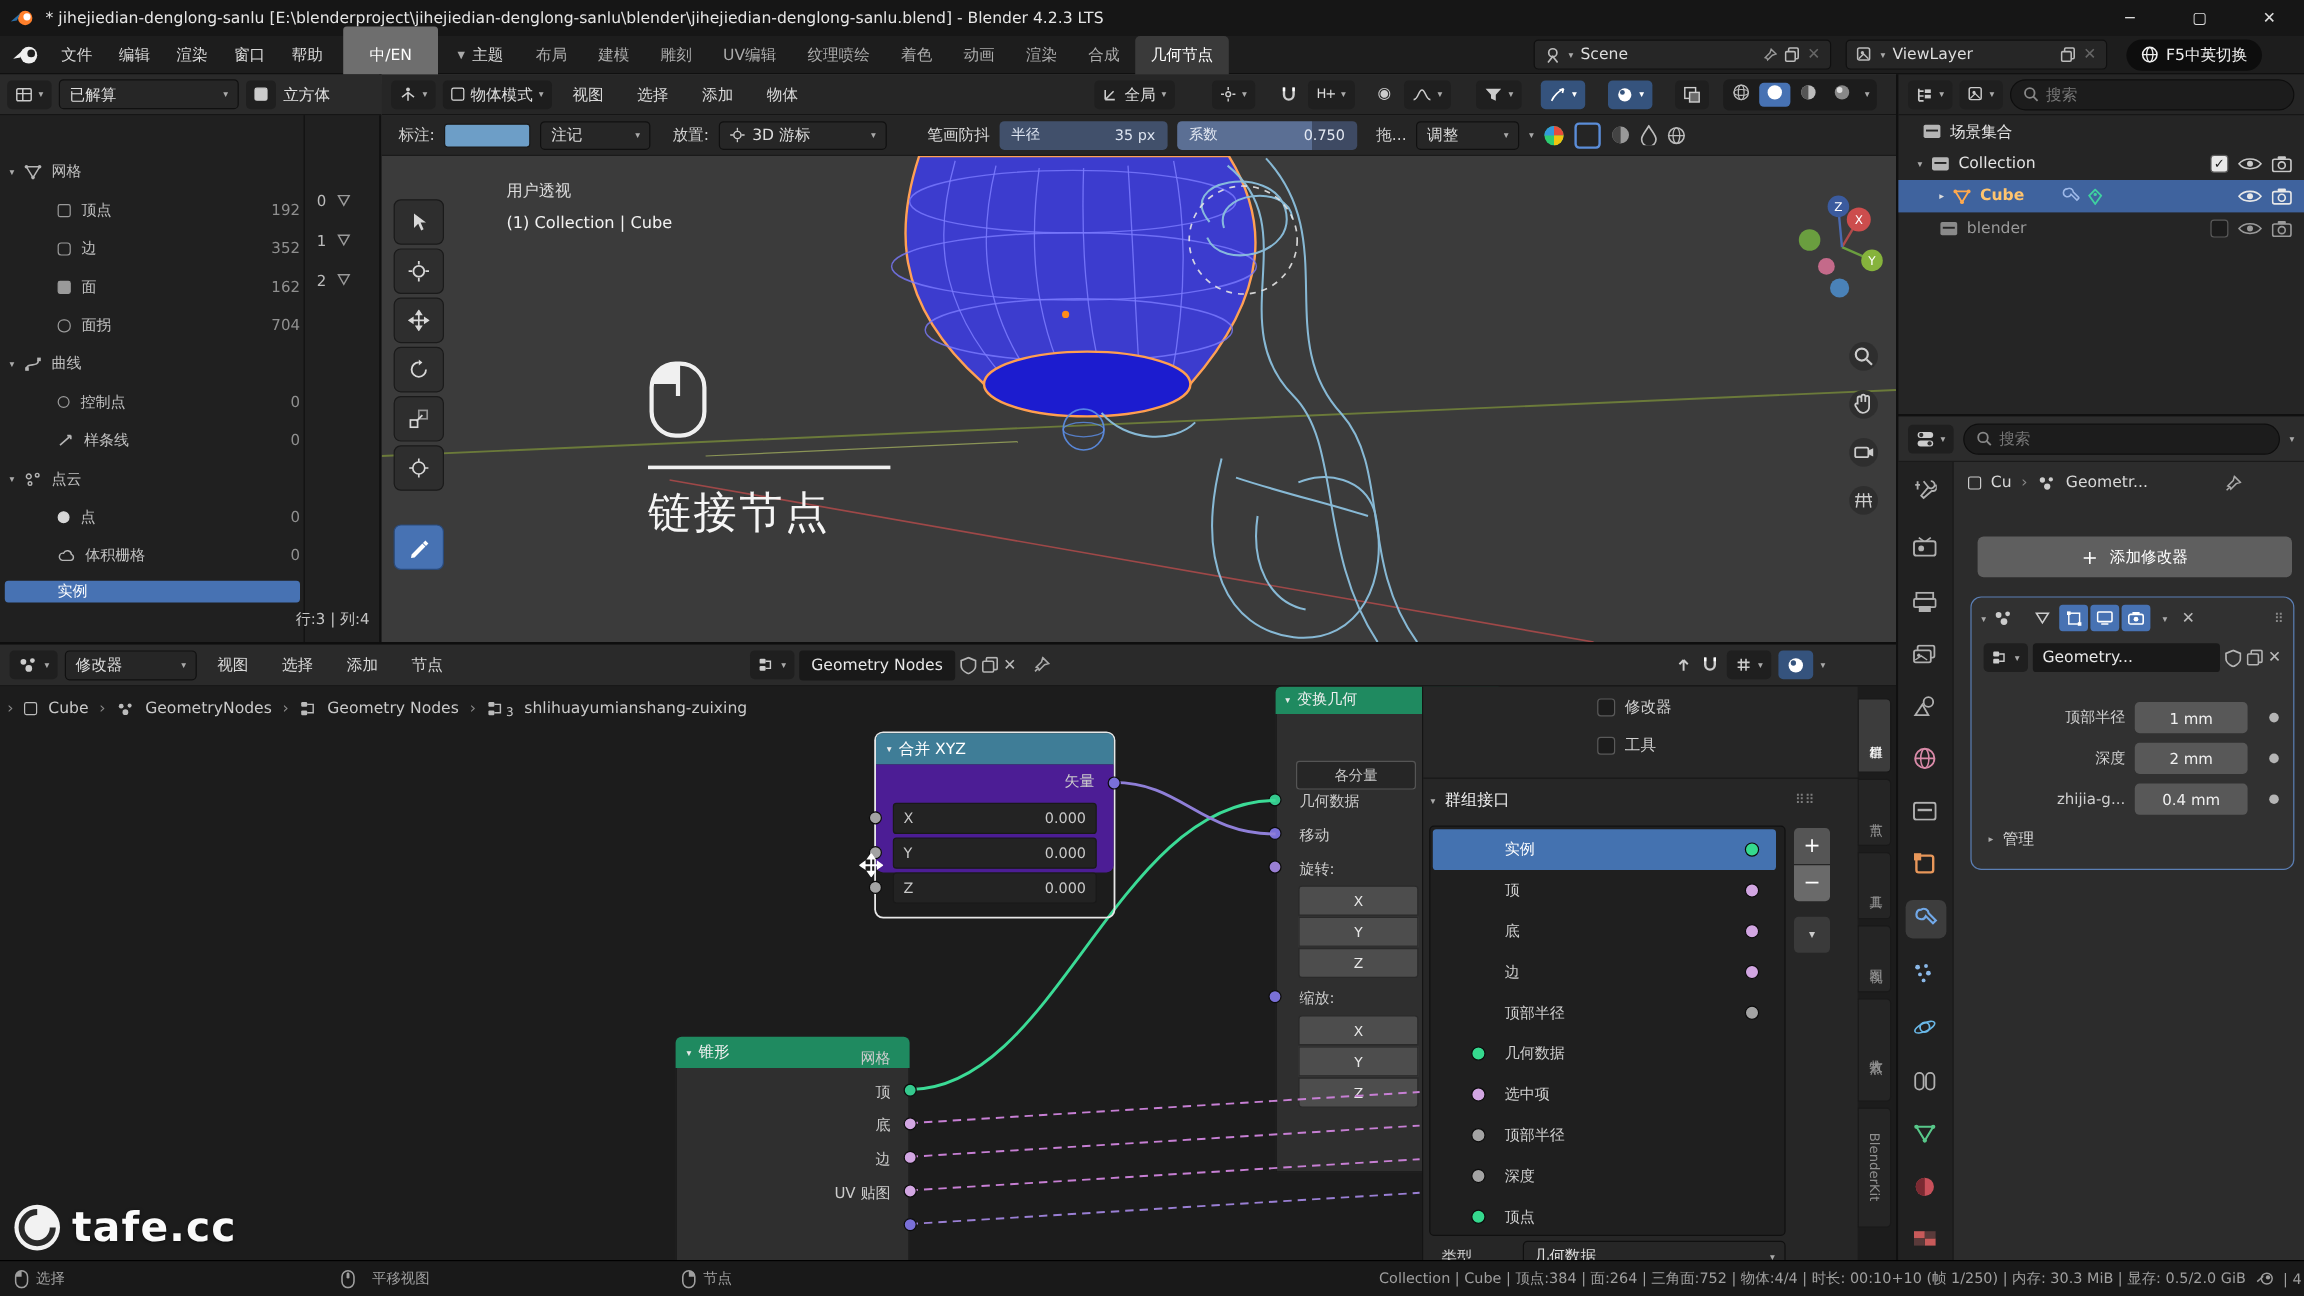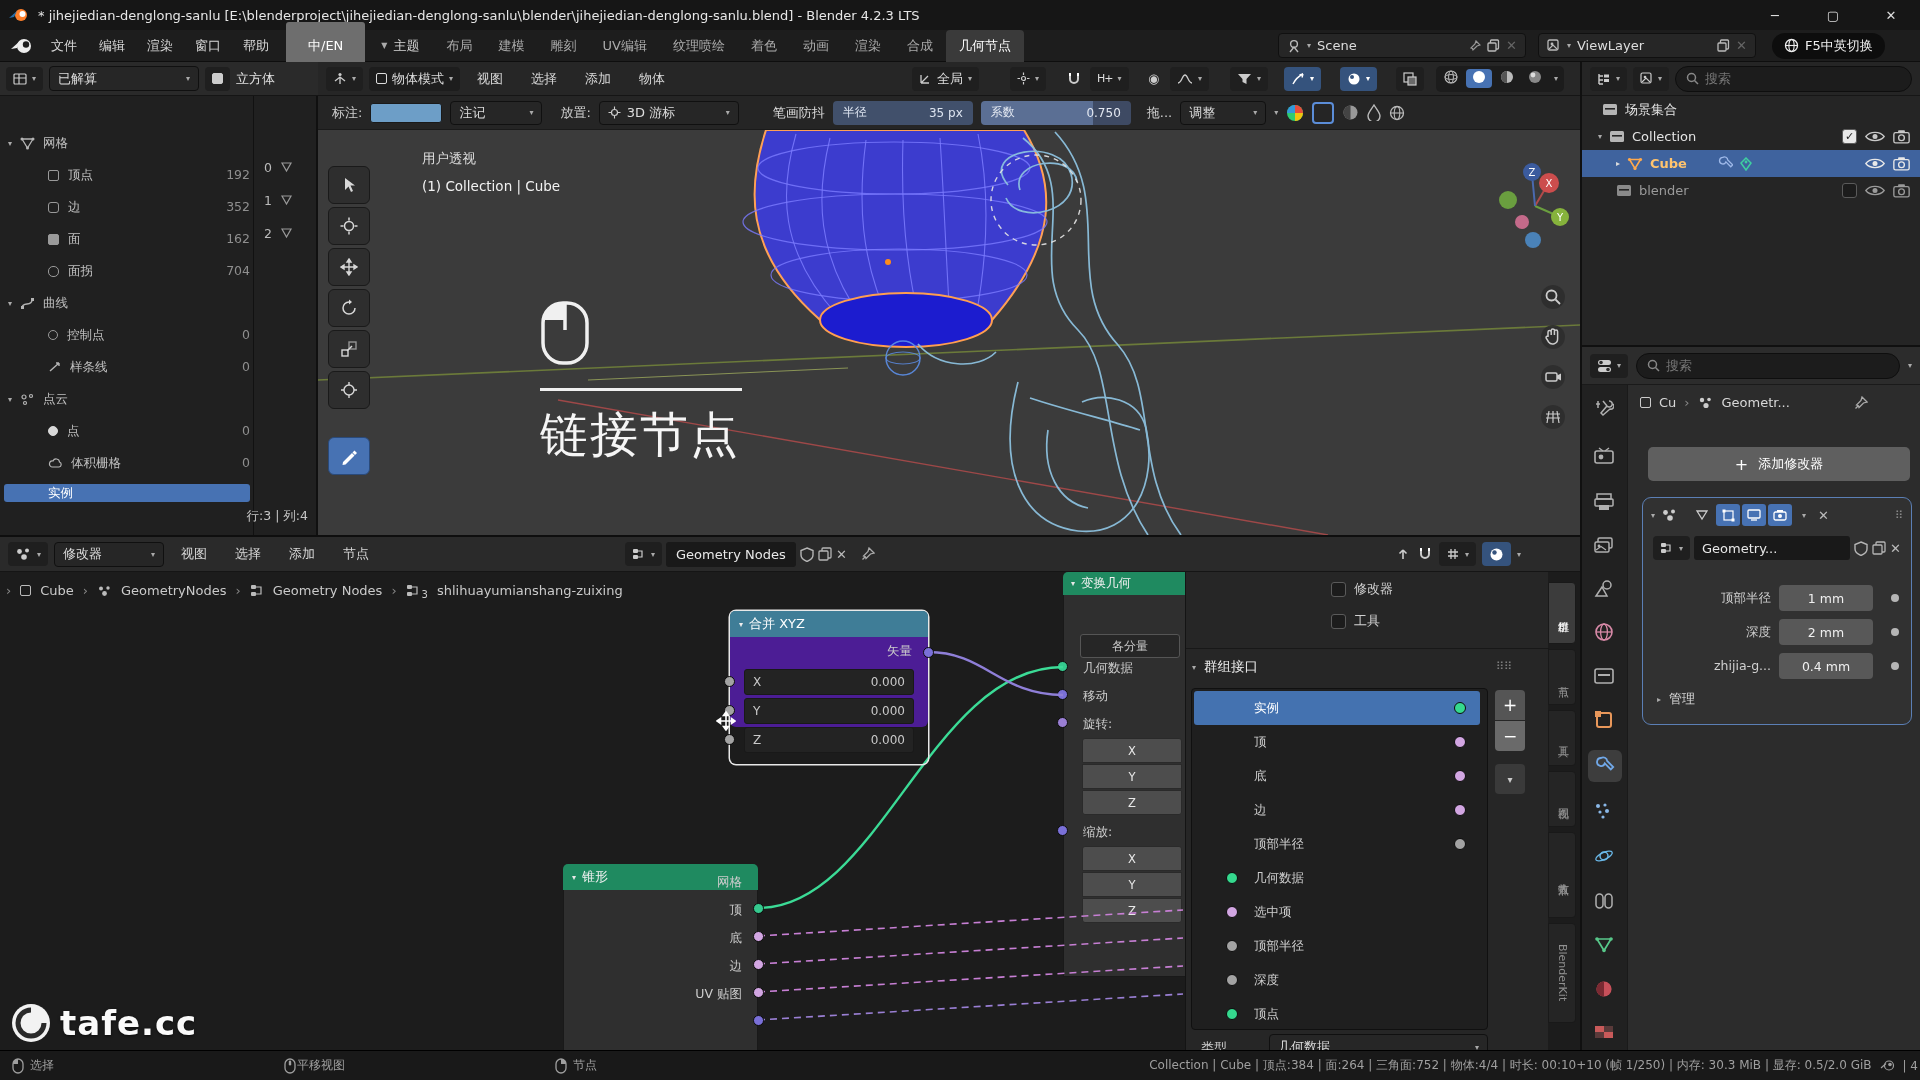--- a/index.html
+++ b/index.html
@@ -464,21 +464,21 @@
     <span class="abs" style="left:104px;top:88px;color:#dcdcdc;font-size:13.5px">用户透视</span>
     <span class="abs" style="left:104px;top:116px;color:#f2f2f2;font-size:13.5px">(1) Collection | Cube</span>
 
     <div class="abs" style="left:222px;top:238px">
       <svg width="50" height="66" viewBox="0 0 50 66">
           <rect x="3" y="3" width="44" height="60" rx="20" fill="none" stroke="#f0f0f0" stroke-width="3.5"></rect>
           <path d="M25 3 a20 17 0 0 0-22 17 H25 Z" fill="#f0f0f0"></path>
           <line x1="25" y1="3" x2="25" y2="30" stroke="#f0f0f0" stroke-width="3.5"></line>
         </svg>
       <div style="width:202px;height:3px;background:#f0f0f0;margin-top:22px"></div>
-      <div style="margin-top:12px;font-size:48px;color:#f5f5f5;letter-spacing:2px">链接节点</div>
+      <div style="margin-top:12px;font-size:36px;color:#f5f5f5;letter-spacing:2px">链接节点</div>
     </div>
 
     <svg class="abs" style="left:1174px;top:96px" width="86" height="96" viewBox="0 0 86 96">
       <line x1="43" y1="48" x2="56" y2="26" stroke="#b04a4a" stroke-width="2"></line>
       <line x1="43" y1="48" x2="66" y2="58" stroke="#6a9e3f" stroke-width="2"></line>
       <line x1="43" y1="48" x2="40" y2="16" stroke="#4a6ab0" stroke-width="2"></line>
       <circle cx="40" cy="14" r="9" fill="#3b5b9e"></circle>
         <text x="40" y="18" text-anchor="middle" font-size="10" fill="#fff">Z</text>
       <circle cx="57" cy="25" r="10" fill="#cc4d4d"></circle>
         <text x="57" y="29" text-anchor="middle" font-size="10" fill="#fff">X</text>
@@ -1125,21 +1125,21 @@
   </div>
 
   <div class="abs" style="left:0;top:1050px;width:1920px;height:30px;background:#191919;border-top:1px solid #000;display:flex;align-items:center;color:#9f9f9f;font-size:12px">
     <span class="flex" style="margin-left:12px;gap:6px">
       <svg width="12" height="16" viewBox="0 0 12 16">
           <rect x="1" y="1" width="10" height="14" rx="5" fill="none" stroke="#9f9f9f" stroke-width="1.3"></rect>
           <path d="M6 1 a5 4.5 0 0 0-5 5 H6 Z" fill="#9f9f9f"></path>
         </svg>
       <span>选择</span>
     </span>
-    <span class="flex" style="margin-left:230px;gap:1px">
+    <span class="flex" style="margin-left:230px;gap:14px">
       <svg width="12" height="16" viewBox="0 0 12 16">
           <rect x="1" y="1" width="10" height="14" rx="5" fill="none" stroke="#9f9f9f" stroke-width="1.3"></rect>
           <rect x="4.8" y="2.5" width="2.4" height="5" rx="1.2" fill="#9f9f9f"></rect>
         </svg>
       <span>平移视图</span>
     </span>
     <span class="flex" style="margin-left:210px;gap:6px">
       <svg width="12" height="16" viewBox="0 0 12 16">
           <rect x="1" y="1" width="10" height="14" rx="5" fill="none" stroke="#9f9f9f" stroke-width="1.3"></rect>
           <path d="M6 1 a5 4.5 0 0 1 5 5 H6 Z" fill="#9f9f9f"></path>

